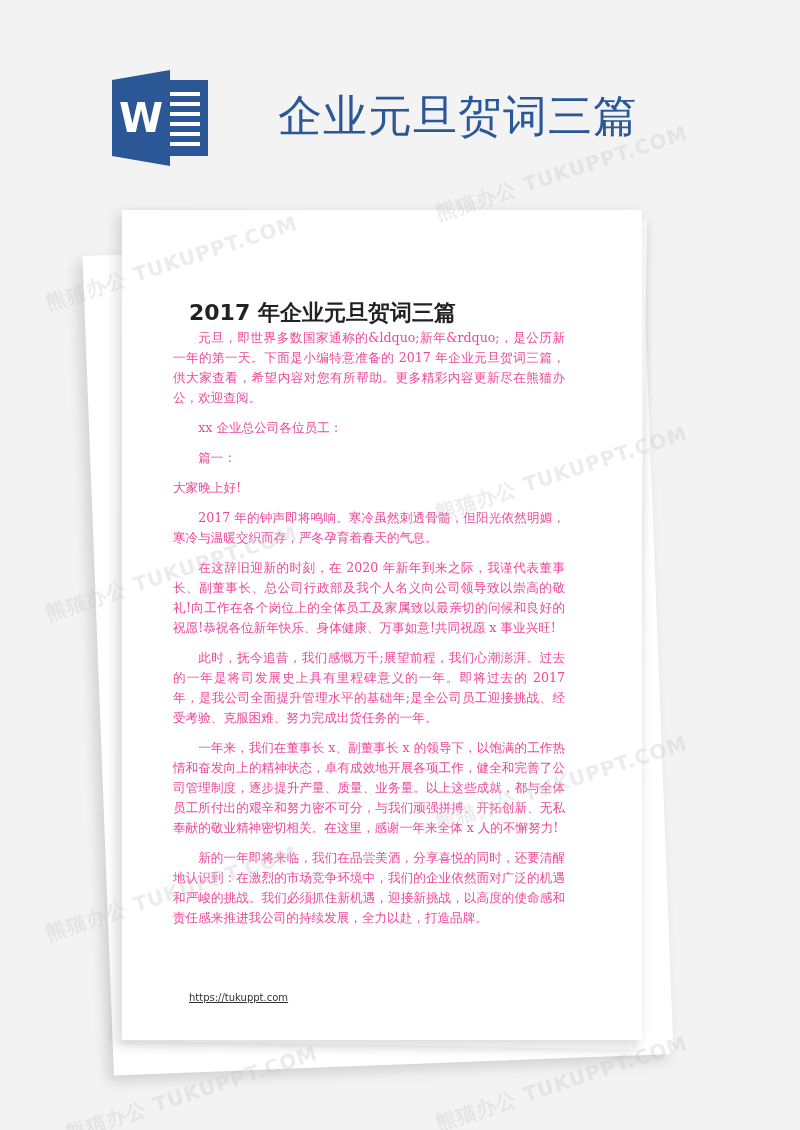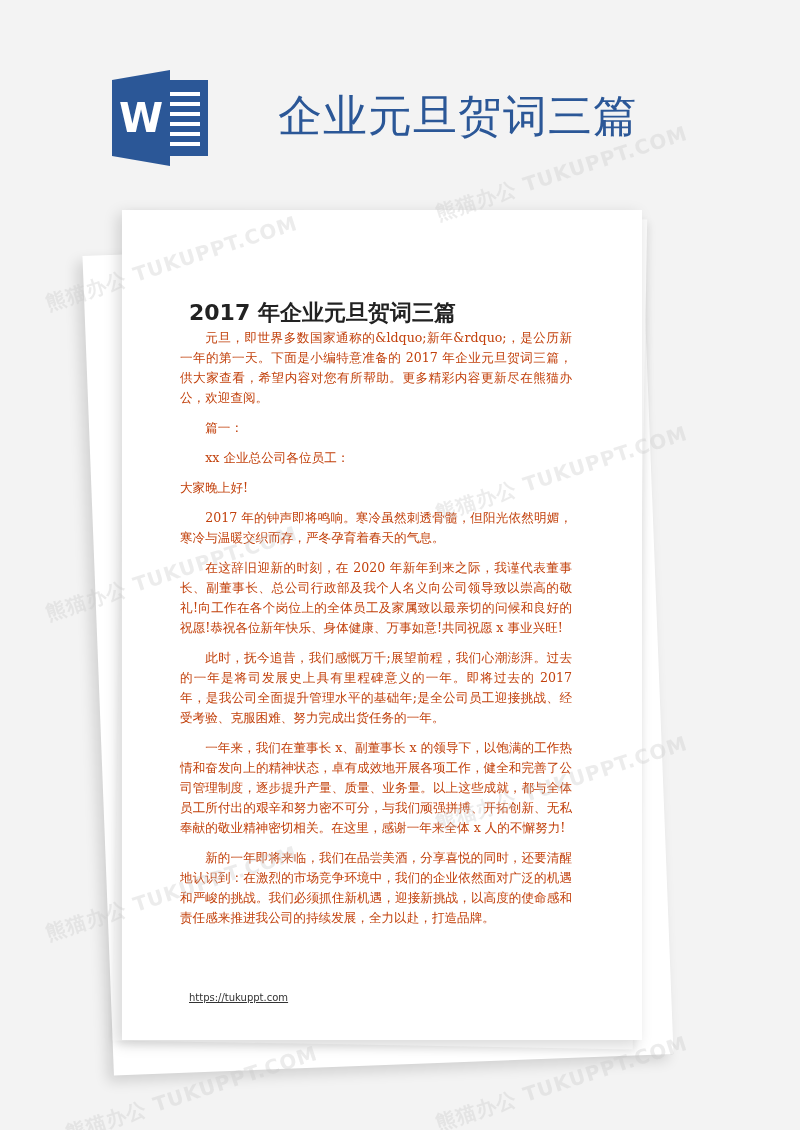--- a/index.html
+++ b/index.html
@@ -34,22 +34,22 @@
   .paper {
     position: absolute; left: 122px; top: 210px; width: 520px; height: 830px;
     background: #fff; box-shadow: -4px 4px 14px rgba(0,0,0,0.15);
   }
   .doc-title {
     position: absolute; left: 67px; top: 88px;
     font-family: "DejaVu Sans", "Liberation Sans", sans-serif;
     font-size: 22px; font-weight: bold; color: #222;
   }
   .doc-body {
-    position: absolute; left: 58px; top: 118px; width: 392px;
-    font-size: 12.6px; line-height: 20px; color: #c2410c; text-align: justify;
+    position: absolute; left: 51px; top: 118px; width: 392px;
+    font-size: 12.6px; line-height: 20px; color: #ec4899; text-align: justify;
   }
   .doc-body p { margin: 0 0 10px 0; text-indent: 2em; }
   .doc-body p.noindent { text-indent: 2em; }
   .doc-footer {
     position: absolute; left: 67px; top: 782px;
     font-family: "DejaVu Sans", "Liberation Sans", sans-serif;
     font-size: 10px; color: #333; text-decoration: underline;
   }
 </style>
 </head>
@@ -72,22 +72,22 @@
   <div class="header-title">企业元旦贺词三篇</div>
 </div>
 
 <div class="paper-back"></div>
 <div class="paper-back2"></div>
 
 <div class="paper">
   <div class="doc-title">2017 年企业元旦贺词三篇</div>
   <div class="doc-body">
     <p>元旦，即世界多数国家通称的&amp;ldquo;新年&amp;rdquo;，是公历新一年的第一天。下面是小编特意准备的 2017 年企业元旦贺词三篇，供大家查看，希望内容对您有所帮助。更多精彩内容更新尽在熊猫办公，欢迎查阅。</p>
+    <p>xx 企业总公司各位员工：</p>
     <p>篇一：</p>
-    <p>xx 企业总公司各位员工：</p>
     <p class="noindent" style="text-indent:0">大家晚上好!</p>
     <p>2017 年的钟声即将鸣响。寒冷虽然刺透骨髓，但阳光依然明媚，寒冷与温暖交织而存，严冬孕育着春天的气息。</p>
     <p>在这辞旧迎新的时刻，在 2020 年新年到来之际，我谨代表董事长、副董事长、总公司行政部及我个人名义向公司领导致以崇高的敬礼!向工作在各个岗位上的全体员工及家属致以最亲切的问候和良好的祝愿!恭祝各位新年快乐、身体健康、万事如意!共同祝愿 x 事业兴旺!</p>
     <p>此时，抚今追昔，我们感慨万千;展望前程，我们心潮澎湃。过去的一年是将司发展史上具有里程碑意义的一年。即将过去的 2017 年，是我公司全面提升管理水平的基础年;是全公司员工迎接挑战、经受考验、克服困难、努力完成出货任务的一年。</p>
     <p>一年来，我们在董事长 x、副董事长 x 的领导下，以饱满的工作热情和奋发向上的精神状态，卓有成效地开展各项工作，健全和完善了公司管理制度，逐步提升产量、质量、业务量。以上这些成就，都与全体员工所付出的艰辛和努力密不可分，与我们顽强拼搏、开拓创新、无私奉献的敬业精神密切相关。在这里，感谢一年来全体 x 人的不懈努力!</p>
     <p>新的一年即将来临，我们在品尝美酒，分享喜悦的同时，还要清醒地认识到：在激烈的市场竞争环境中，我们的企业依然面对广泛的机遇和严峻的挑战。我们必须抓住新机遇，迎接新挑战，以高度的使命感和责任感来推进我公司的持续发展，全力以赴，打造品牌。</p>
   </div>
   <div class="doc-footer">https://tukuppt.com</div>
 </div>
 

